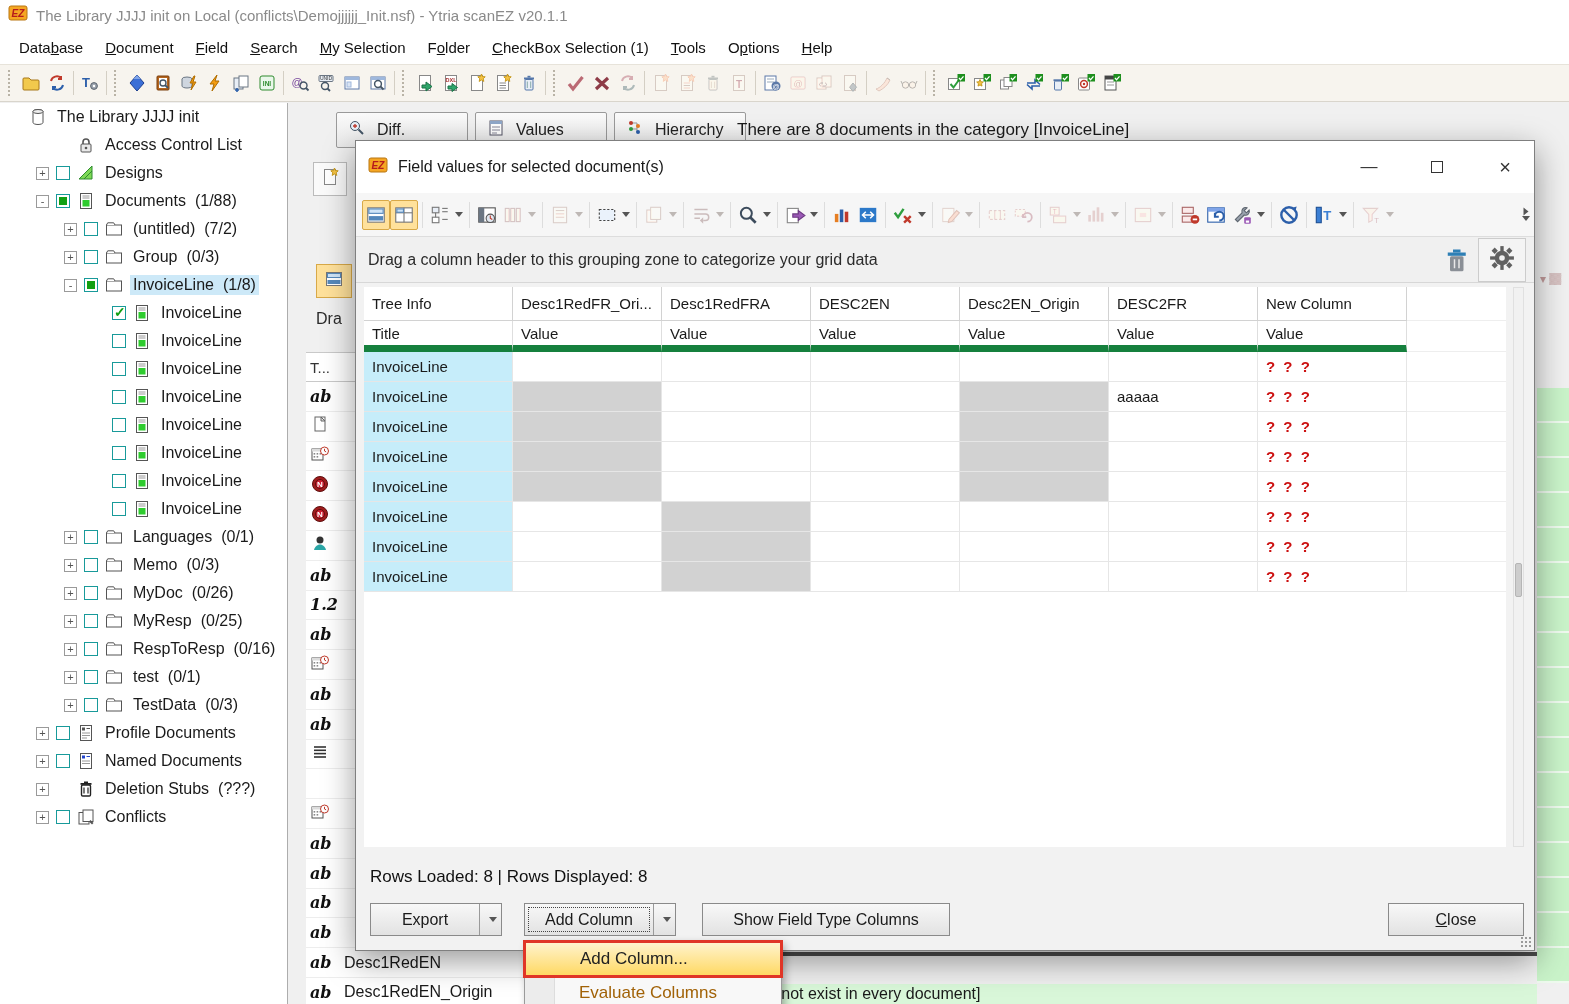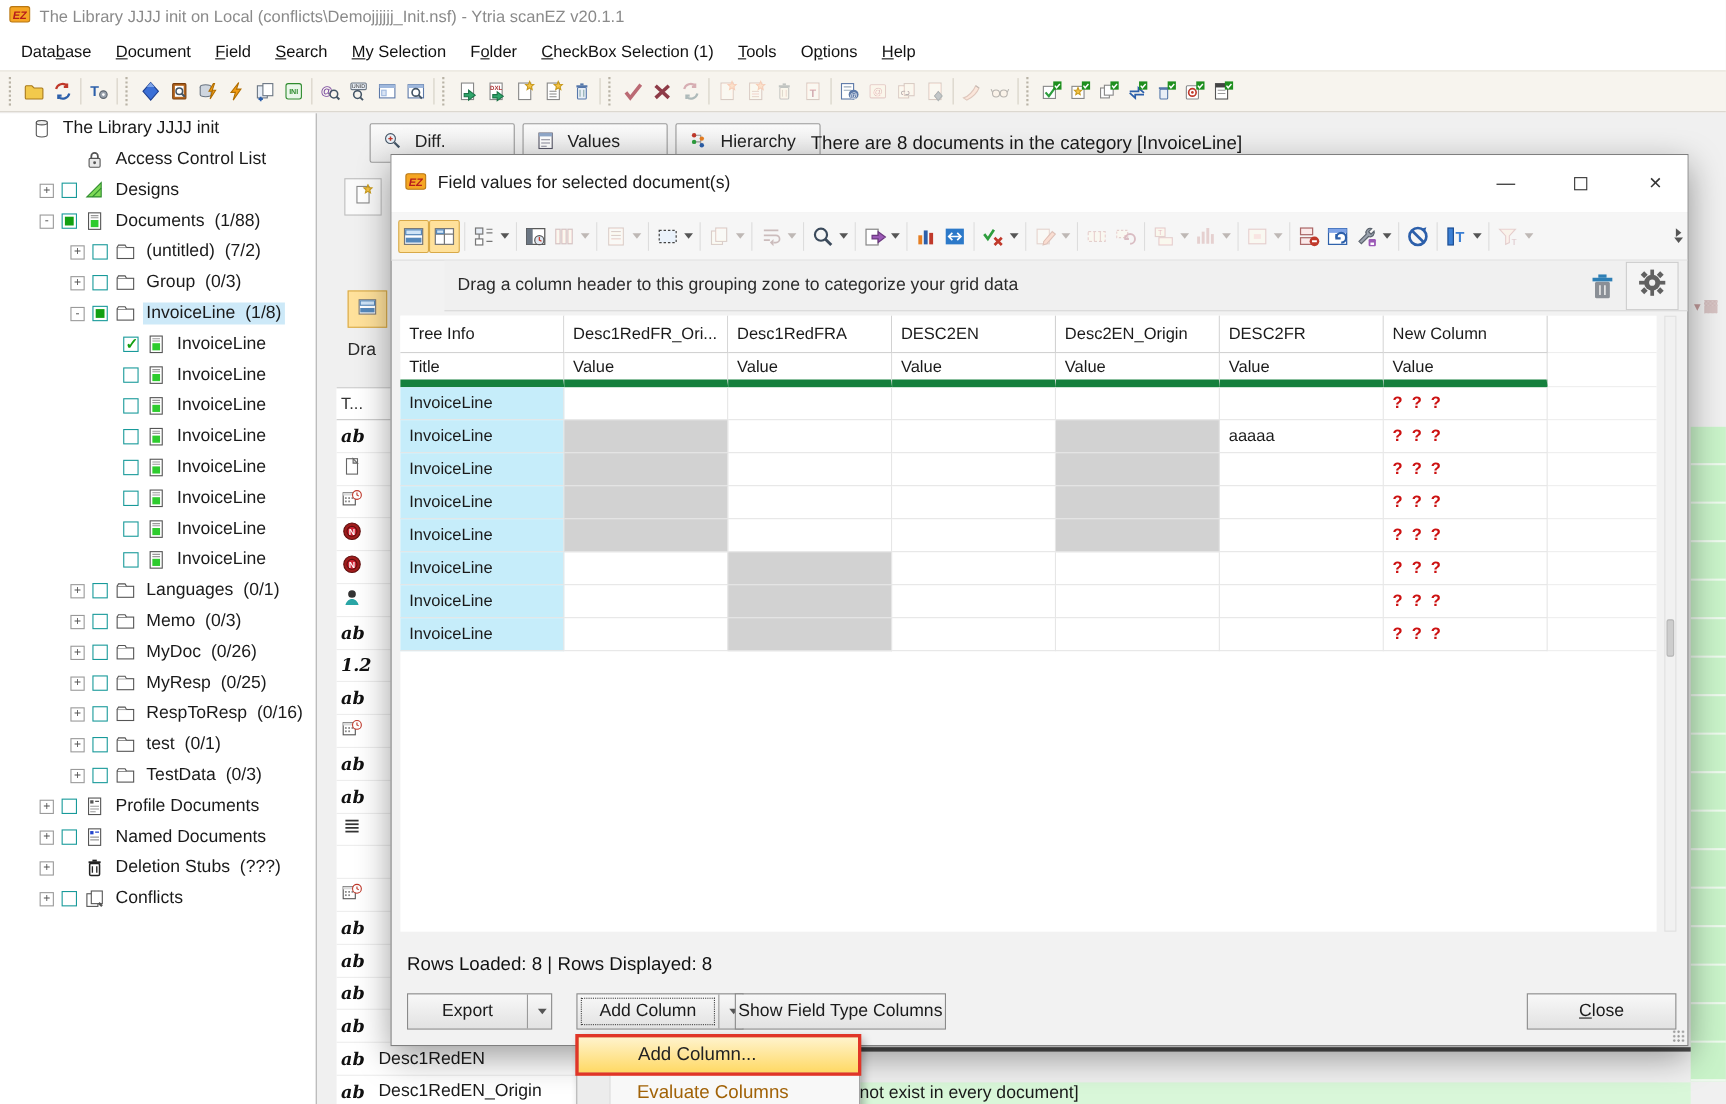--- a/index.html
+++ b/index.html
@@ -56,21 +56,21 @@
   #dlg-title { height:52px; background:#fff; display:flex; align-items:center; padding-left:12px; gap:10px; }
   #dlg-title .t { font-size:16px; color:#1a1a1a; flex:1; }
   .wbtn { width:58px; height:40px; display:flex; align-items:center; justify-content:center; color:#333; font-size:17px; }
   .wbtn .maxbox { width:12px; height:12px; border:1px solid #333; }
   #dlg-toolbar { height:44px; background:#f6f6f6; border-bottom:1px solid #ddd; display:flex; align-items:center; padding-left:6px; }
   .dtb { height:30px; display:flex; align-items:center; padding:0 2px; border-radius:2px; }
   .dtb.sel { background:#ffe19b; border:1px solid #d8a948; }
   .dtb.dis { opacity:.4; filter:sepia(.55) hue-rotate(-30deg) saturate(1.2); }
   .dd { width:0; height:0; border-left:4px solid transparent; border-right:4px solid transparent; border-top:5px solid #555; margin-left:4px; }
   .dsep { width:1px; height:26px; background:#ddd; margin:0 4px; }
-  #dlg-group { height:46px; background:#f0f0f0; border-bottom:1px solid #d7d7d7; display:flex; align-items:center; padding:0 8px 0 12px;margin-left:48px; }
+  #dlg-group { height:46px; background:#f0f0f0; border-bottom:1px solid #d7d7d7; display:flex; align-items:center; padding:0 8px 0 12px; }
   #dlg-group .hint { font-size:16px; color:#2b2b2b; flex:1; }
   #grp-trash { width:44px; height:42px; display:flex; align-items:center; justify-content:center; }
   #grp-gear { width:48px; height:44px; border:1px solid #ccc; background:#f4f4f4; display:flex; align-items:center; justify-content:center; }
   #grid-wrap { position:absolute; left:8px; top:146px; width:1142px; height:560px; background:#fff; }
   .g-hrow { display:flex; height:34px; }
   .g-hcell { width:149px; border-right:1px solid #d2d2d2; border-bottom:1px solid #d2d2d2; font-size:15px; color:#1a1a1a; display:flex; align-items:center; padding-left:8px; background:#fff; }
   .g-srow { display:flex; height:31px; }
   .g-scell { width:149px; border-right:1px solid #dedede; border-bottom:7px solid #15803d; font-size:15px; color:#1a1a1a; display:flex; align-items:center; padding-left:8px; }
   .g-row { display:flex; height:30px; }
   .g-cell { width:149px; border-right:1px solid #e6e6e6; border-bottom:1px solid #e6e6e6; font-size:15px; color:#1a1a1a; display:flex; align-items:center; padding-left:8px; }
@@ -1307,21 +1307,21 @@
       <span class="arr">
           <span class="dd"></span>
         </span>
     </div>
     <div class="btn split" style="left:160px; width:152px;">
       <span class="lab focus">Add Column</span>
       <span class="arr">
           <span class="dd"></span>
         </span>
     </div>
-    <div class="btn" style="left:304px; width:192px;text-align:center;">Show Field Type Columns</div>
+    <div class="btn" style="left:338px; width:248px;text-align:center;">Show Field Type Columns</div>
     <div class="btn" id="btn-close" style="left:1024px; width:136px;"><u>C</u>lose</div>
   </div>
   <div id="ctx-menu">
       <div class="cm-item hl">
         <span class="cm-gutter"></span>
         <span class="lbl">Add Column...</span>
       </div>
       <div class="cm-item disabled">
         <span class="cm-gutter"></span>
         <span class="lbl">Evaluate Columns</span>

